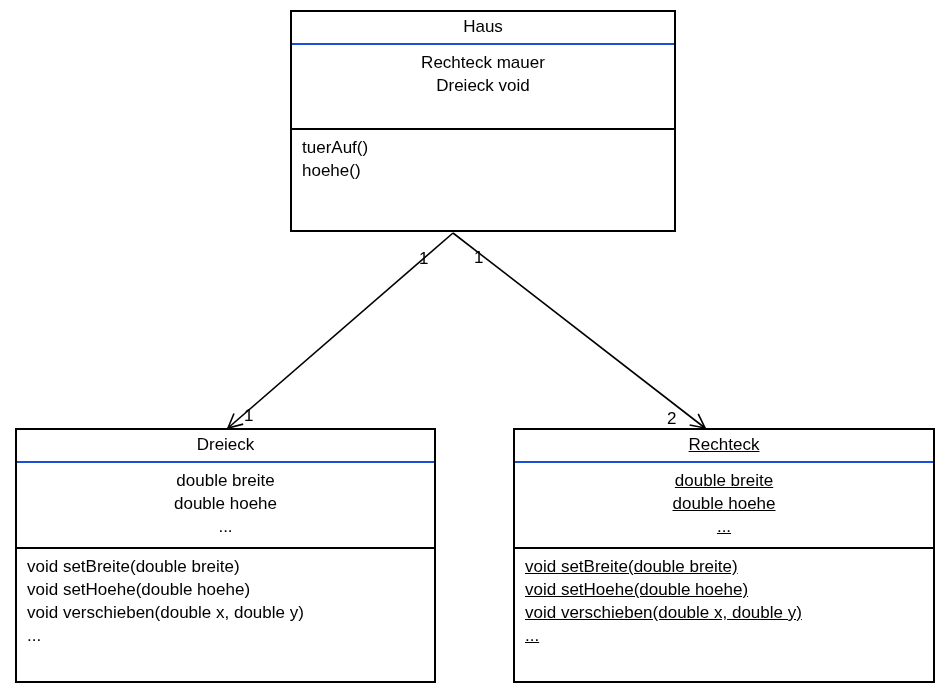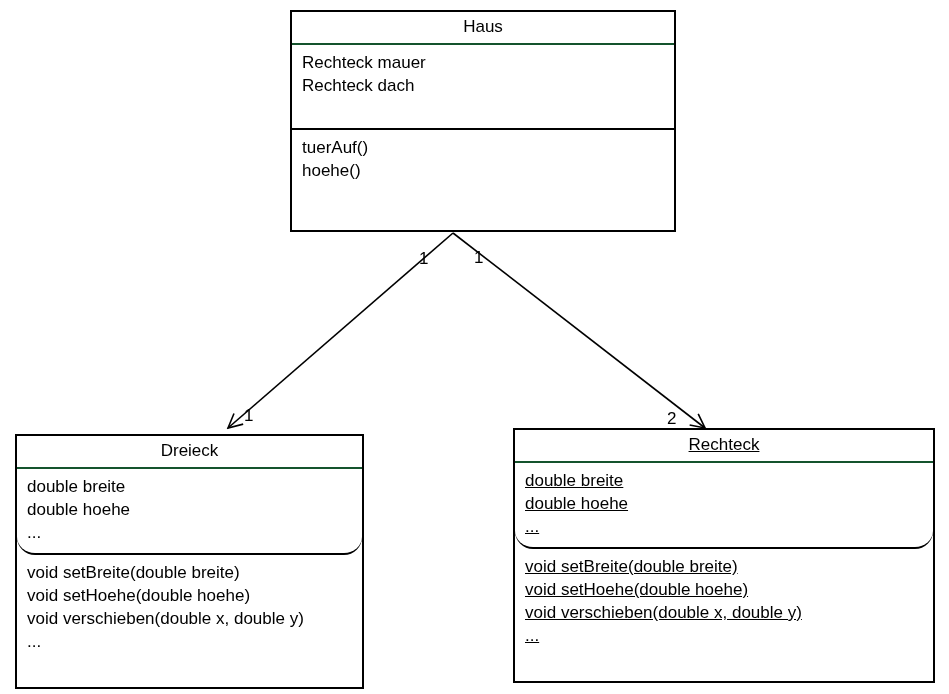--- a/index.html
+++ b/index.html
@@ -25,45 +25,46 @@
   }
   .class-box {
     position: absolute;
     box-sizing: border-box;
     background: #ffffff;
     border: 2px solid #000000;
     display: flex;
     flex-direction: column;
   }
   .class-box.haus     { left: 290px; top: 10px;  width: 386px; height: 222px; }
-  .class-box.dreieck  { left: 15px;  top: 428px; width: 349px; height: 255px; margin-top: 6px; }
+  .class-box.dreieck  { left: 15px;  top: 428px; width: 421px; height: 255px; }
   .class-box.rechteck { left: 513px; top: 428px; width: 422px; height: 255px; text-decoration: underline; }
 
   .class-title {
     box-sizing: border-box;
     height: 33px;
     line-height: 30px;
     text-align: center;
     font-size: 17px;
-    border-bottom: 2px solid #14532d;
+    border-bottom: 2px solid #1d4ed8;
     flex: 0 0 auto;
   }
   .compartment {
     box-sizing: border-box;
     padding: 6px 10px 0 10px;
     font-size: 17px;
     line-height: 23px;
     flex: 0 0 auto;
   }
   .compartment.attrs {
     border-bottom: 2px solid #000000;
+    text-align: center;
   }
   .haus .compartment.attrs     { height: 85px; }
   .dreieck .compartment.attrs,
-  .rechteck .compartment.attrs { height: 86px; border-radius: 18px; }
+  .rechteck .compartment.attrs { height: 86px; }
   .compartment.methods {
     flex: 1 1 auto;
   }
   .member {
     white-space: nowrap;
   }
   .mult-label {
     position: absolute;
     font-size: 17px;
     line-height: 20px;
@@ -90,21 +91,21 @@
 
   <span class="mult-label mult-hd-src">1</span>
   <span class="mult-label mult-hr-src">1</span>
   <span class="mult-label mult-hd-tgt">1</span>
   <span class="mult-label mult-hr-tgt">2</span>
 
   <div class="class-box haus">
     <div class="class-title">Haus</div>
     <div class="compartment attrs">
       <div class="member">Rechteck mauer</div>
-      <div class="member">Rechteck dach</div>
+      <div class="member">Dreieck void</div>
     </div>
     <div class="compartment methods">
       <div class="member">tuerAuf()</div>
       <div class="member">hoehe()</div>
     </div>
   </div>
 
   <div class="class-box dreieck">
     <div class="class-title">Dreieck</div>
     <div class="compartment attrs">

